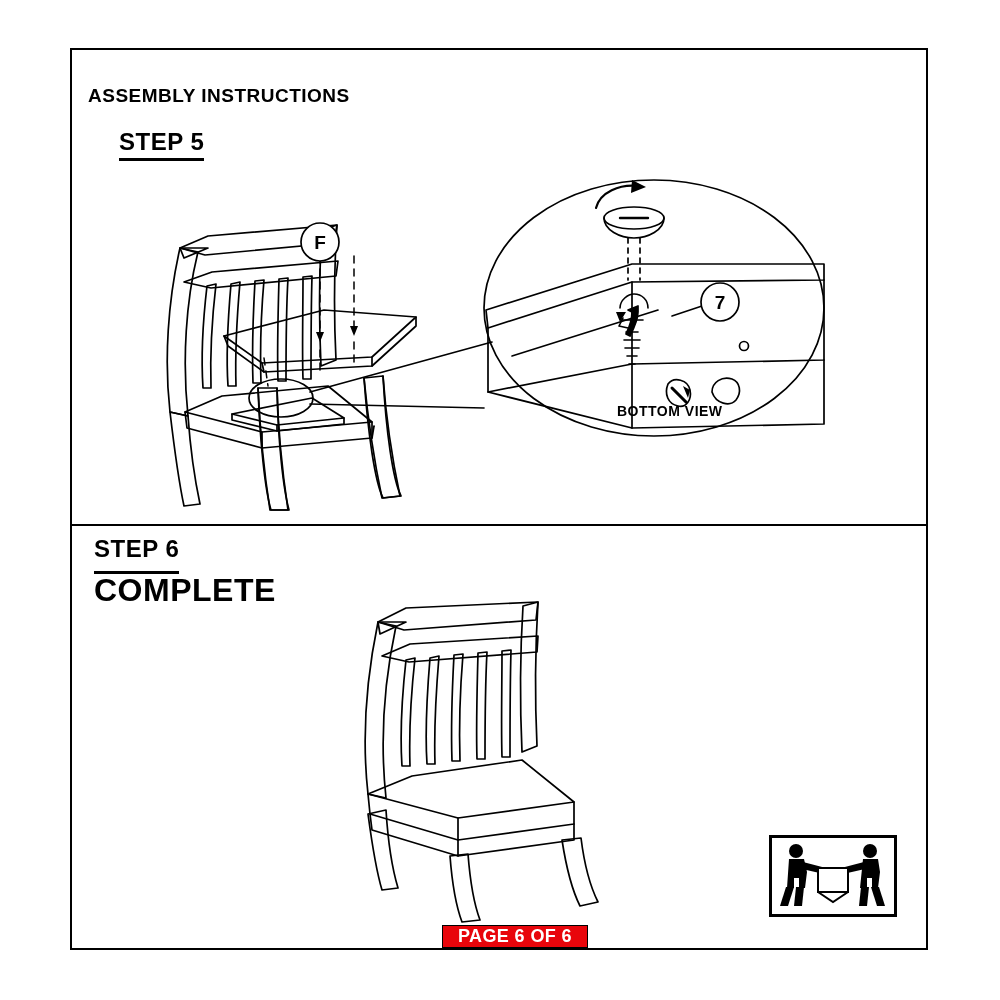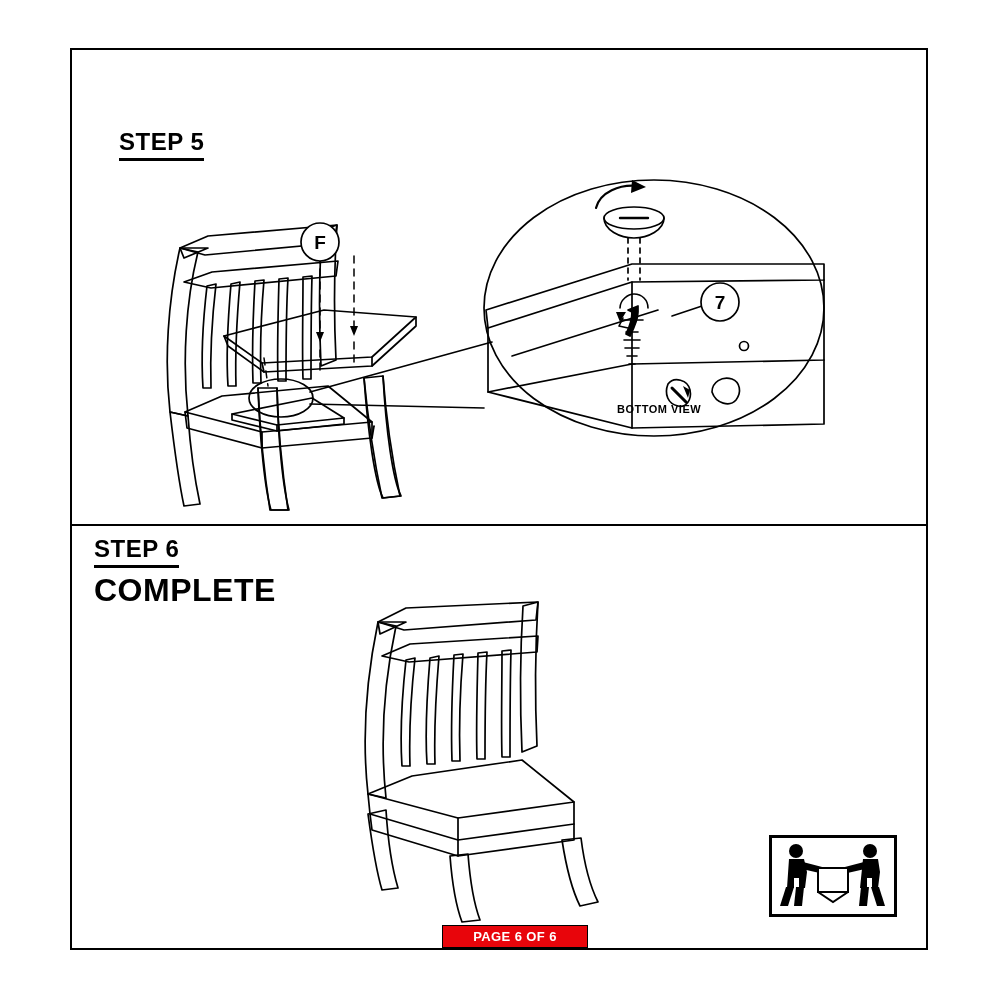--- a/index.html
+++ b/index.html
@@ -50,43 +50,43 @@
     font-size: 24px;
     border-bottom: 3px solid #000;
     padding-bottom: 2px;
     margin-left: 25px;
   }
   #step6 {
     left: 22px;
     top: 485px;
     font-size: 24px;
     border-bottom: 3px solid #000;
-    padding-bottom: 2px;
+    padding-bottom: 8px;
   }
   #complete {
     left: 22px;
     top: 522px;
     font-size: 32px;
     padding-bottom: 2px;
   }
   #bottomview {
     left: 545px;
     top: 353px;
-    font-size: 11px;
+    font-size: 14px;
   }
   #pagebadge {
     position: absolute;
     left: 370px;
     top: 875px;
     width: 144px;
     height: 21px;
     background: #e8050b;
     border: 1px solid #000;
     color: #fff;
-    font-size: 13px;
+    font-size: 18px;
     font-weight: bold;
     display: flex;
     align-items: center;
     justify-content: center;
     letter-spacing: 0.4px;
   }
   #twoman {
     position: absolute;
     left: 697px;
     top: 785px;
@@ -97,20 +97,21 @@
     box-sizing: border-box;
   }
   svg { display: block; }
   .art { position: absolute; }
 </style>
 </head>
 <body>
 
 <div id="page">
 
+  <div class="hdr" id="title">ASSEMBLY INSTRUCTIONS</div>
 
   <div class="hdr" id="step5">STEP 5</div>
 
   <div class="art" style="left:0px; top:110px; width:854px; height:360px;">
     <svg width="854" height="360" viewBox="0 0 854 360" xmlns="http://www.w3.org/2000/svg">
       <g fill="none" stroke="#000" stroke-width="1.7" stroke-linejoin="round" stroke-linecap="round">
 
         <path d="M108 88 L136 76 L265 65 L262 83 L133 95 Z"></path>
         <path d="M108 88 L112 98 L136 88 Z"></path>
 

